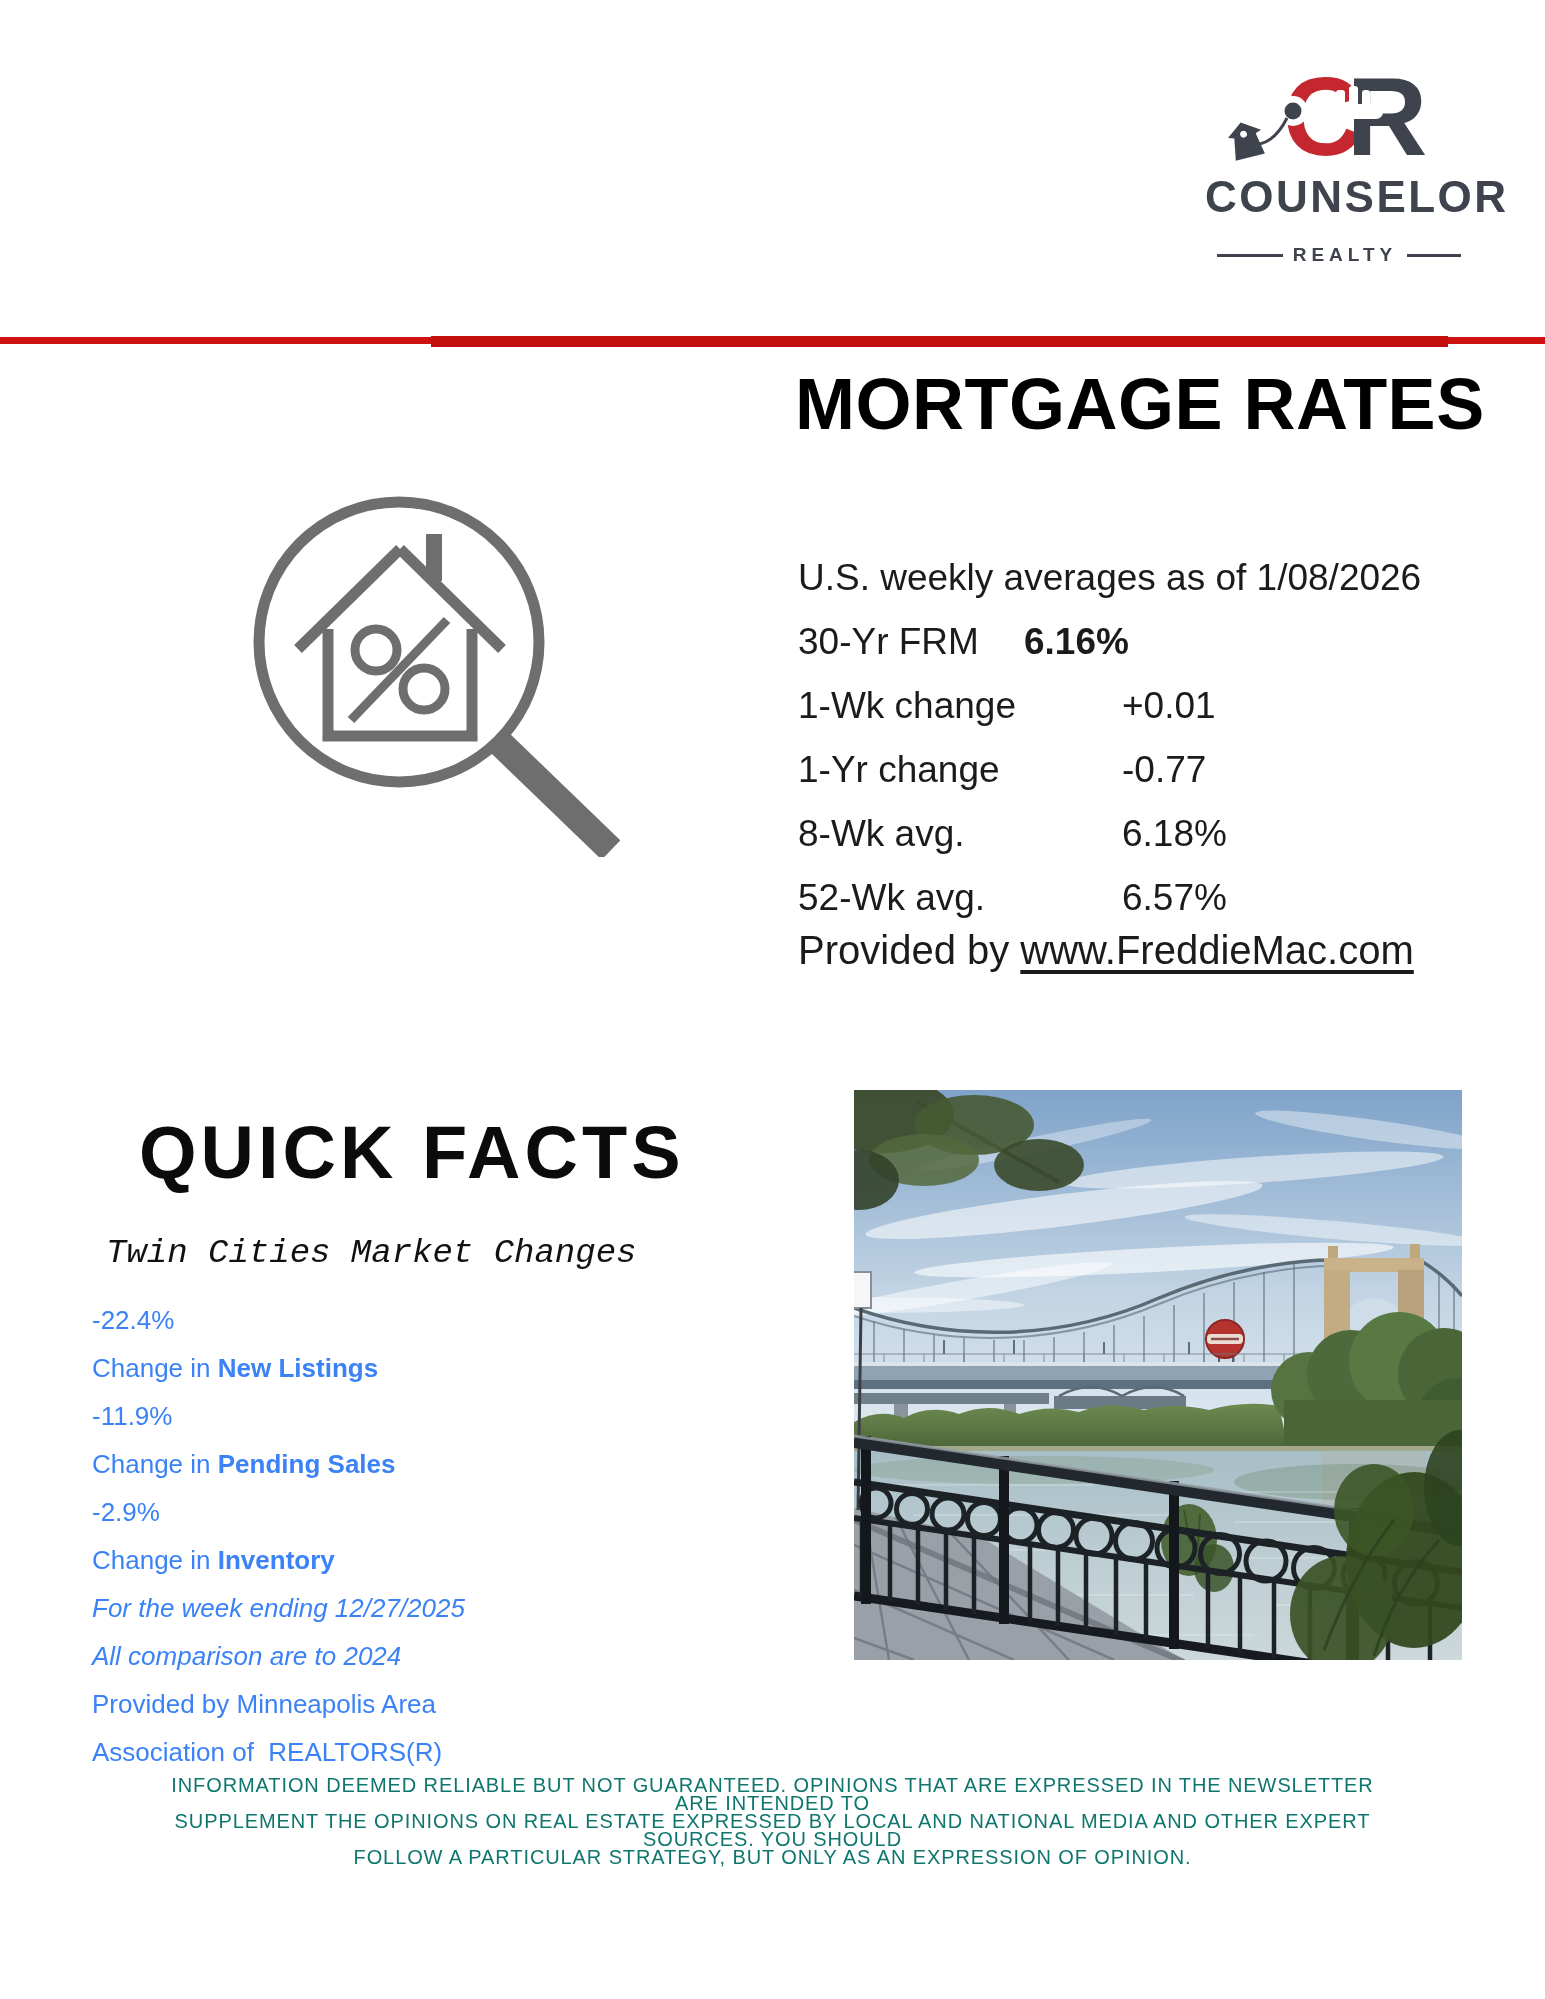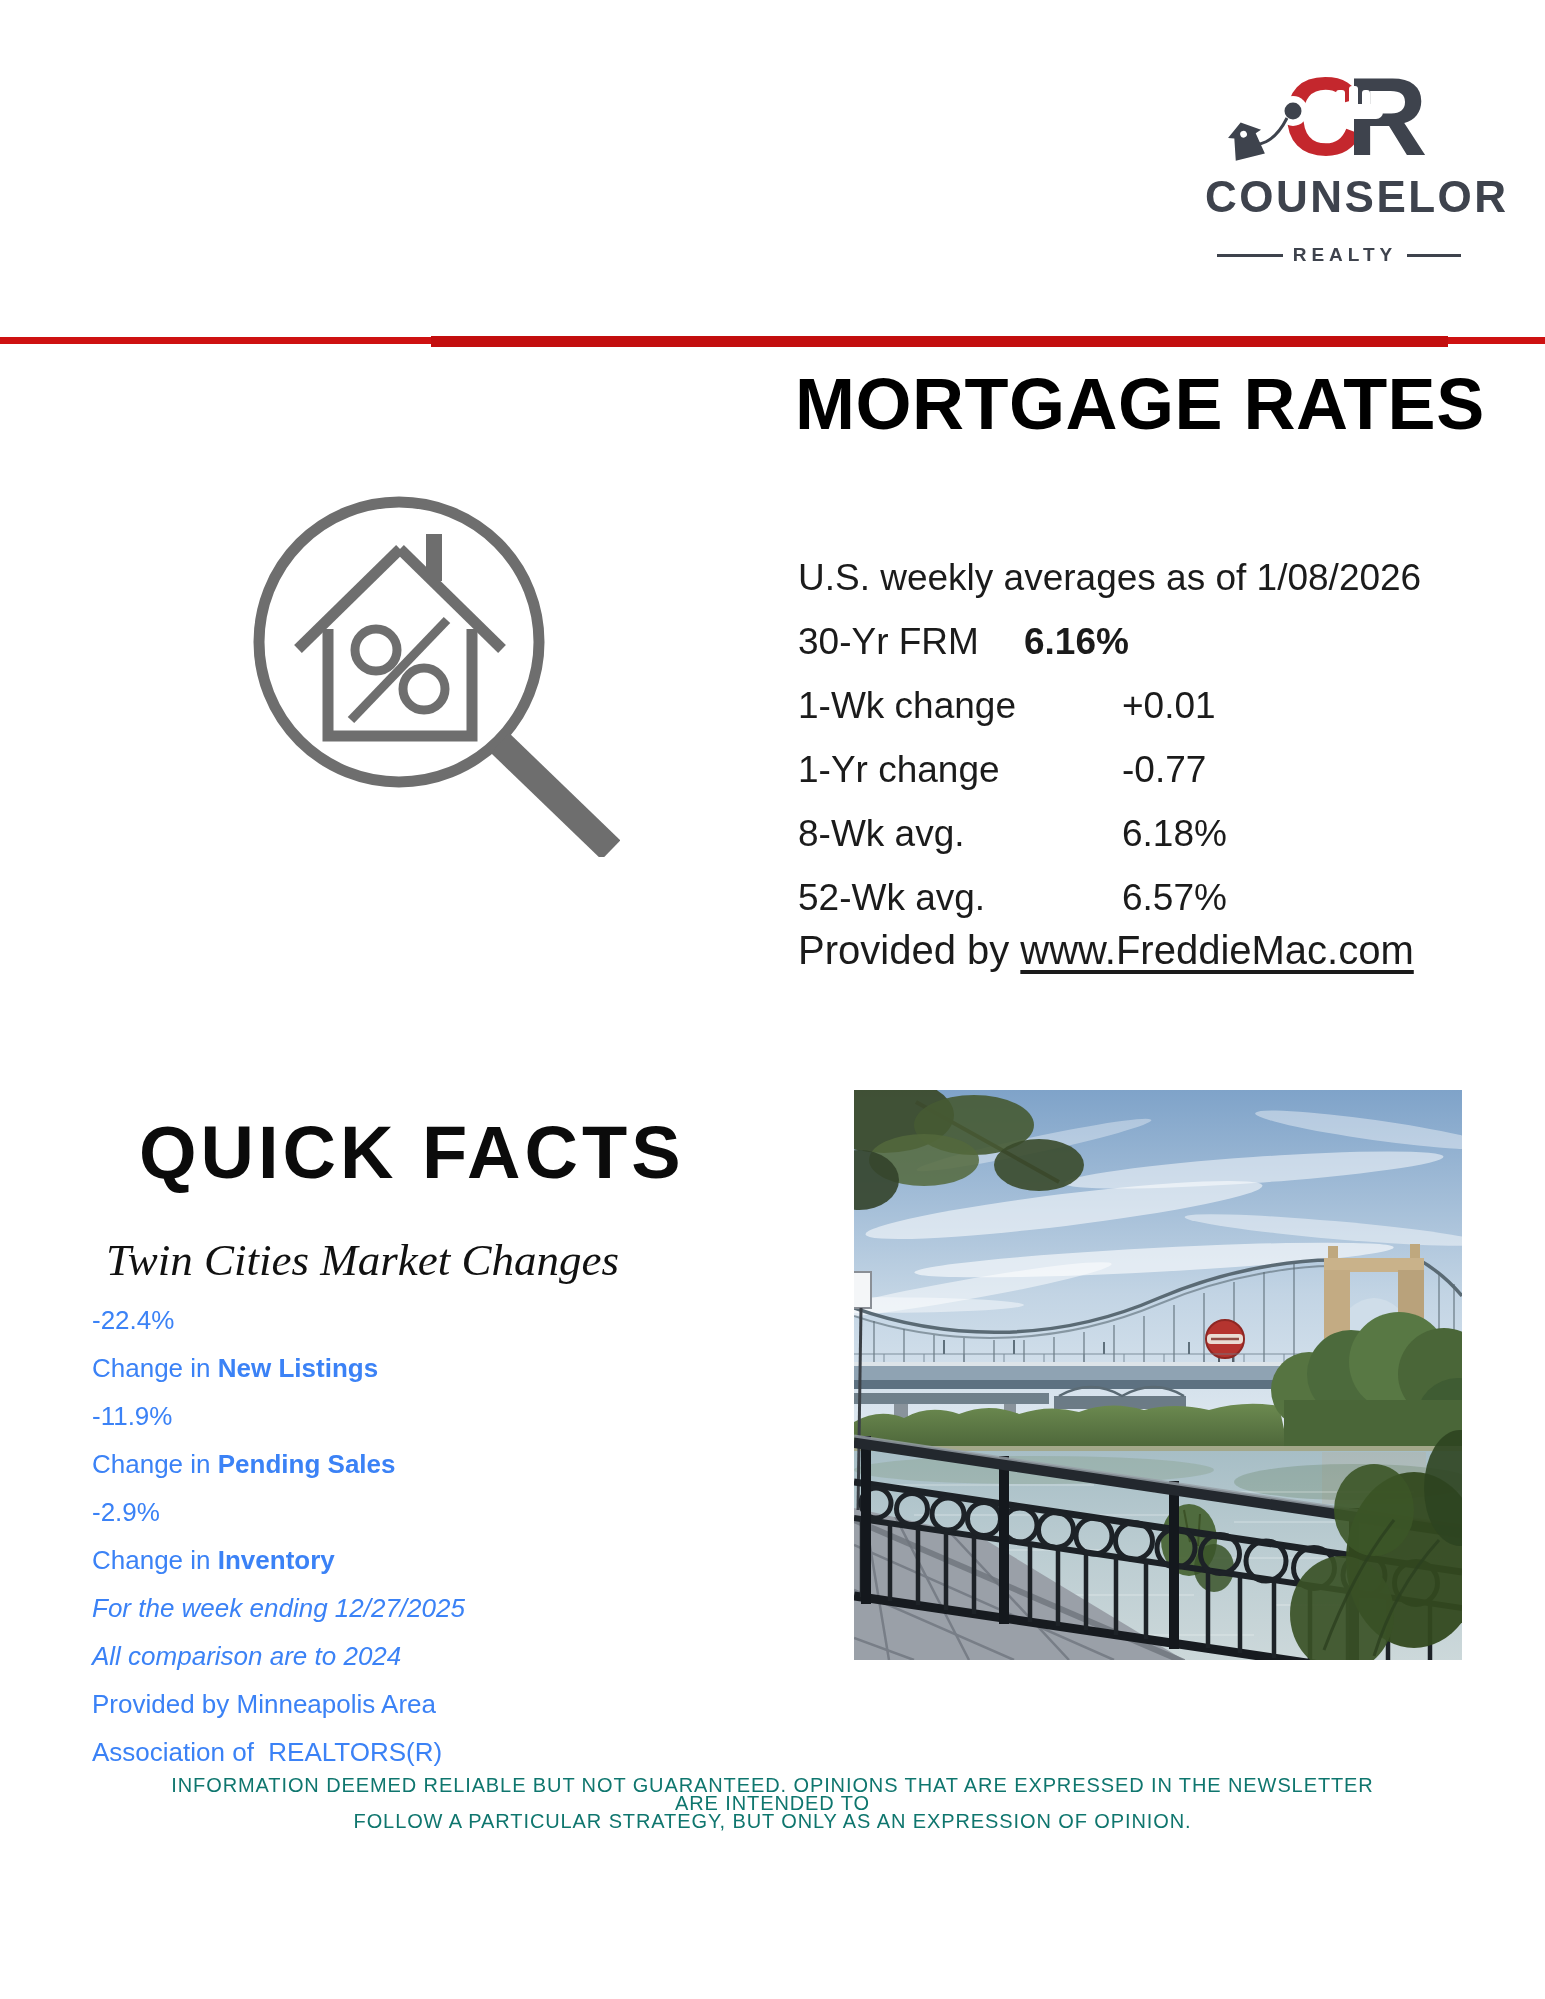--- a/index.html
+++ b/index.html
@@ -24,21 +24,21 @@
   .hero-icon{left:250px;top:492px;}
   .rates{left:798px;top:546px;font-size:37px;line-height:64px;color:#1b1b1b;}
   .rate-row .rl{display:inline-block;width:324px;}
   .rate-row.first .rl{width:226px;}
   .rate-row .rv.bold{font-weight:700;}
   .provided{left:798px;top:928px;font-size:40px;color:#1b1b1b;}
   .provided .link{text-decoration:underline;text-underline-offset:6px;color:#1b1b1b;}
 
   
   .qf-title{left:139px;top:1116px;font-size:74px;font-weight:700;letter-spacing:4px;color:#0b0b0b;line-height:1;white-space:nowrap;}
-  .qf-sub{left:106px;top:1234px;font-family:Liberation Serif, serif;font-style:italic;font-size:45px;color:#111;white-space:nowrap;}
+  .qf-sub{left:106px;top:1234px;font-family:Liberation Mono, monospace;font-style:italic;font-size:34px;color:#111;white-space:nowrap;}
   .qf-stats{left:92px;top:1296px;font-size:26px;line-height:48px;color:#3b82f6;width:640px;}
   .qf-stats .strong{font-weight:700;}
   .qf-stats .it{font-style:italic;}
   .qf-stats .pre{white-space:pre-wrap;}
 
   
   .photo{left:854px;top:1090px;width:608px;height:570px;}
 
   
   .disclaimer{left:152px;top:1776px;width:1241px;text-align:center;font-size:20px;line-height:18px;letter-spacing:0.9px;color:#0f766e;}
@@ -343,14 +343,15 @@
     <ellipse cx="560" cy="470" rx="68" ry="88" fill="#33491f" opacity="0.95"></ellipse>
     <ellipse cx="520" cy="420" rx="40" ry="46" fill="#3c5527" opacity="0.9"></ellipse>
     <ellipse cx="606" cy="398" rx="36" ry="58" fill="#2e4420" opacity="0.9"></ellipse>
     <ellipse cx="488" cy="524" rx="52" ry="58" fill="#3a5126" opacity="0.92"></ellipse>
     <path d="M470,560 Q500,480 540,430 M520,566 Q540,500 585,450" stroke="#2c401f" stroke-width="3" fill="none" opacity="0.8"></path>
   </g>
 </svg>
 
 <div class="abs disclaimer">
   <div>INFORMATION DEEMED RELIABLE BUT NOT GUARANTEED. OPINIONS THAT ARE EXPRESSED IN THE NEWSLETTER ARE INTENDED TO</div>
+  <div>SUPPLEMENT THE OPINIONS ON REAL ESTATE EXPRESSED BY LOCAL AND NATIONAL MEDIA AND OTHER EXPERT SOURCES. YOU SHOULD</div>
   <div>FOLLOW A PARTICULAR STRATEGY, BUT ONLY AS AN EXPRESSION OF OPINION.</div>
 </div>
 
 </body></html>

